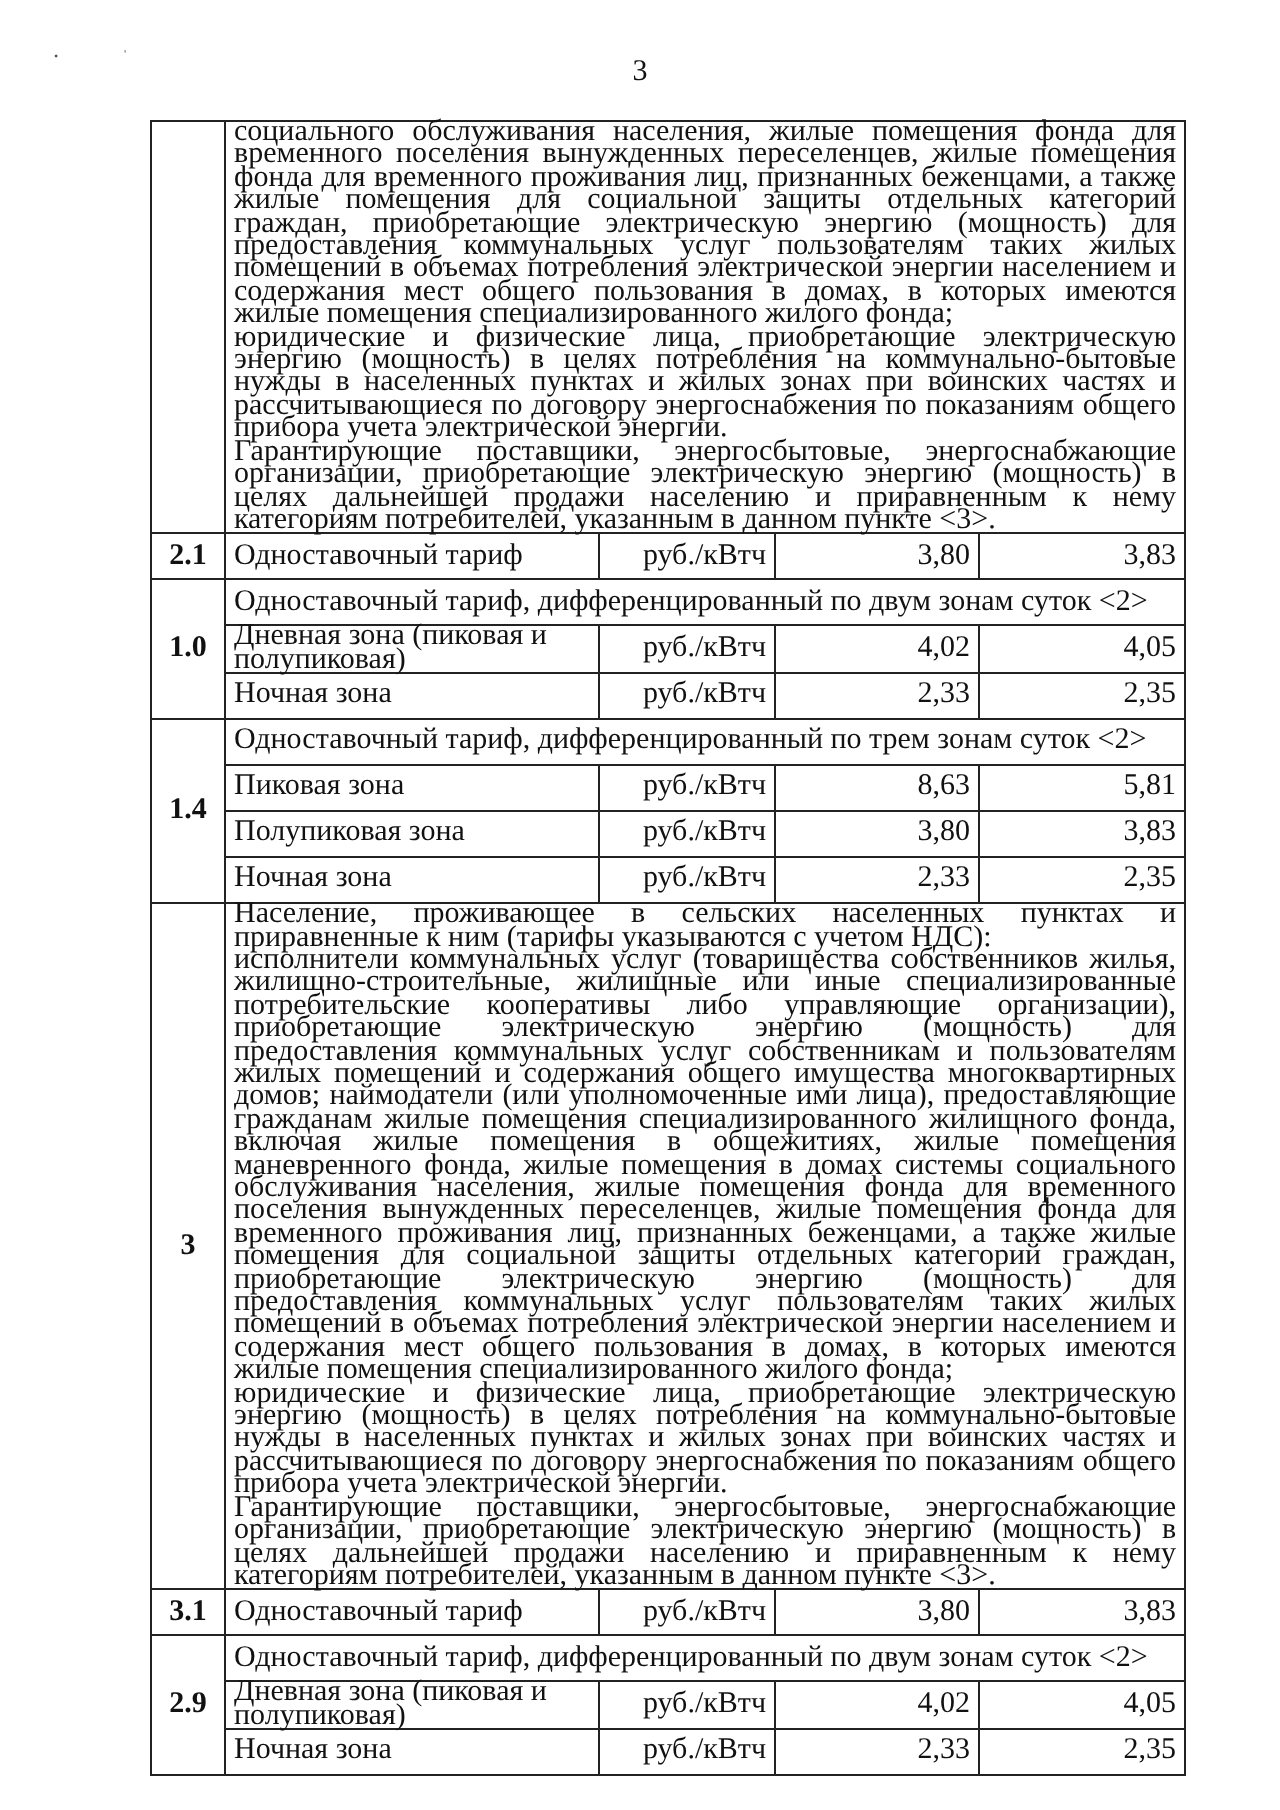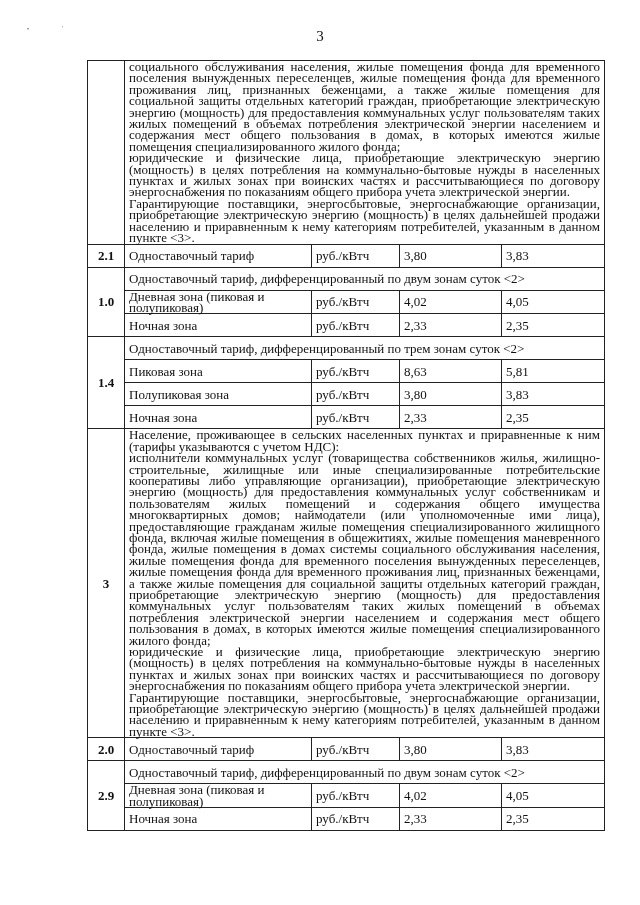--- a/index.html
+++ b/index.html
@@ -1,29 +1,29 @@
 <!DOCTYPE html>
 <html><head>
   <meta charset="utf-8">
   <style>
     html, body { margin: 0; padding: 0; background: #ffffff; }
     body { width: 640px; height: 905px; position: relative; overflow: hidden;
       font-family: "Liberation Serif", "DejaVu Serif", serif; color: #111; }
     .page-number { position: absolute; top: 28px; left: 0; width: 640px; text-align: center;
       font-size: 15px; }
     .speck { position: absolute; font-size: 6px; color: #555; }
-    table.tariffs { position: absolute; left: 87px; top: 60px; width: 517px;
-      border-collapse: collapse; table-layout: fixed; font-size: 13px; line-height: 11.4px; }
+    table.tariffs { position: absolute; left: 75px; top: 60px; width: 517px;
+      border-collapse: collapse; table-layout: fixed; font-size: 15px; line-height: 11.4px; }
     table.tariffs td { border: 1px solid #222; padding: 0 4px; vertical-align: middle; }
     col.c-num { width: 37px; } col.c-name { width: 187px; } col.c-unit { width: 88px; }
     col.c-v1 { width: 102px; } col.c-v2 { width: 103px; }
     td.num { text-align: center; vertical-align: top; padding-top: 6px; font-weight: bold; }
     td.desc { text-align: justify; padding-top: 2px; padding-bottom: 4px; }
     td.desc p { margin: 0; }
-    td.center { text-align: left; }
+    td.center { text-align: right; }
     tr.row-h td { height: 22px; }
     tr.row-sub td { height: 22px; }
   </style>
 </head>
 <body>
 
 <span class="speck" style="left:27px;top:26px;">•</span>
 <span class="speck" style="left:62px;top:25px;">'</span>
 
 <div class="page-number">3</div>
@@ -98,21 +98,21 @@
       <td class="num">3</td>
       <td class="desc" colspan="4">
         <p>Население, проживающее в сельских населенных пунктах и приравненные к ним (тарифы указываются с учетом НДС):</p>
         <p>исполнители коммунальных услуг (товарищества собственников жилья, жилищно-строительные, жилищные или иные специализированные потребительские кооперативы либо управляющие организации), приобретающие электрическую энергию (мощность) для предоставления коммунальных услуг собственникам и пользователям жилых помещений и содержания общего имущества многоквартирных домов; наймодатели (или уполномоченные ими лица), предоставляющие гражданам жилые помещения специализированного жилищного фонда, включая жилые помещения в общежитиях, жилые помещения маневренного фонда, жилые помещения в домах системы социального обслуживания населения, жилые помещения фонда для временного поселения вынужденных переселенцев, жилые помещения фонда для временного проживания лиц, признанных беженцами, а также жилые помещения для социальной защиты отдельных категорий граждан, приобретающие электрическую энергию (мощность) для предоставления коммунальных услуг пользователям таких жилых помещений в объемах потребления электрической энергии населением и содержания мест общего пользования в домах, в которых имеются жилые помещения специализированного жилого фонда;</p>
         <p>юридические и физические лица, приобретающие электрическую энергию (мощность) в целях потребления на коммунально-бытовые нужды в населенных пунктах и жилых зонах при воинских частях и рассчитывающиеся по договору энергоснабжения по показаниям общего прибора учета электрической энергии.</p>
         <p>Гарантирующие поставщики, энергосбытовые, энергоснабжающие организации, приобретающие электрическую энергию (мощность) в целях дальнейшей продажи населению и приравненным к нему категориям потребителей, указанным в данном пункте &lt;3&gt;.</p>
       </td>
     </tr>
 
     <tr class="row-h">
-      <td class="num">2.0</td>
+      <td class="num">3.1</td>
       <td>Одноставочный тариф</td>
       <td class="center">руб./кВтч</td>
       <td class="center">3,80</td>
       <td class="center">3,83</td>
     </tr>
 
     <tr class="row-h">
       <td class="num" rowspan="3">2.9</td>
       <td colspan="4">Одноставочный тариф, дифференцированный по двум зонам суток &lt;2&gt;</td>
     </tr>

